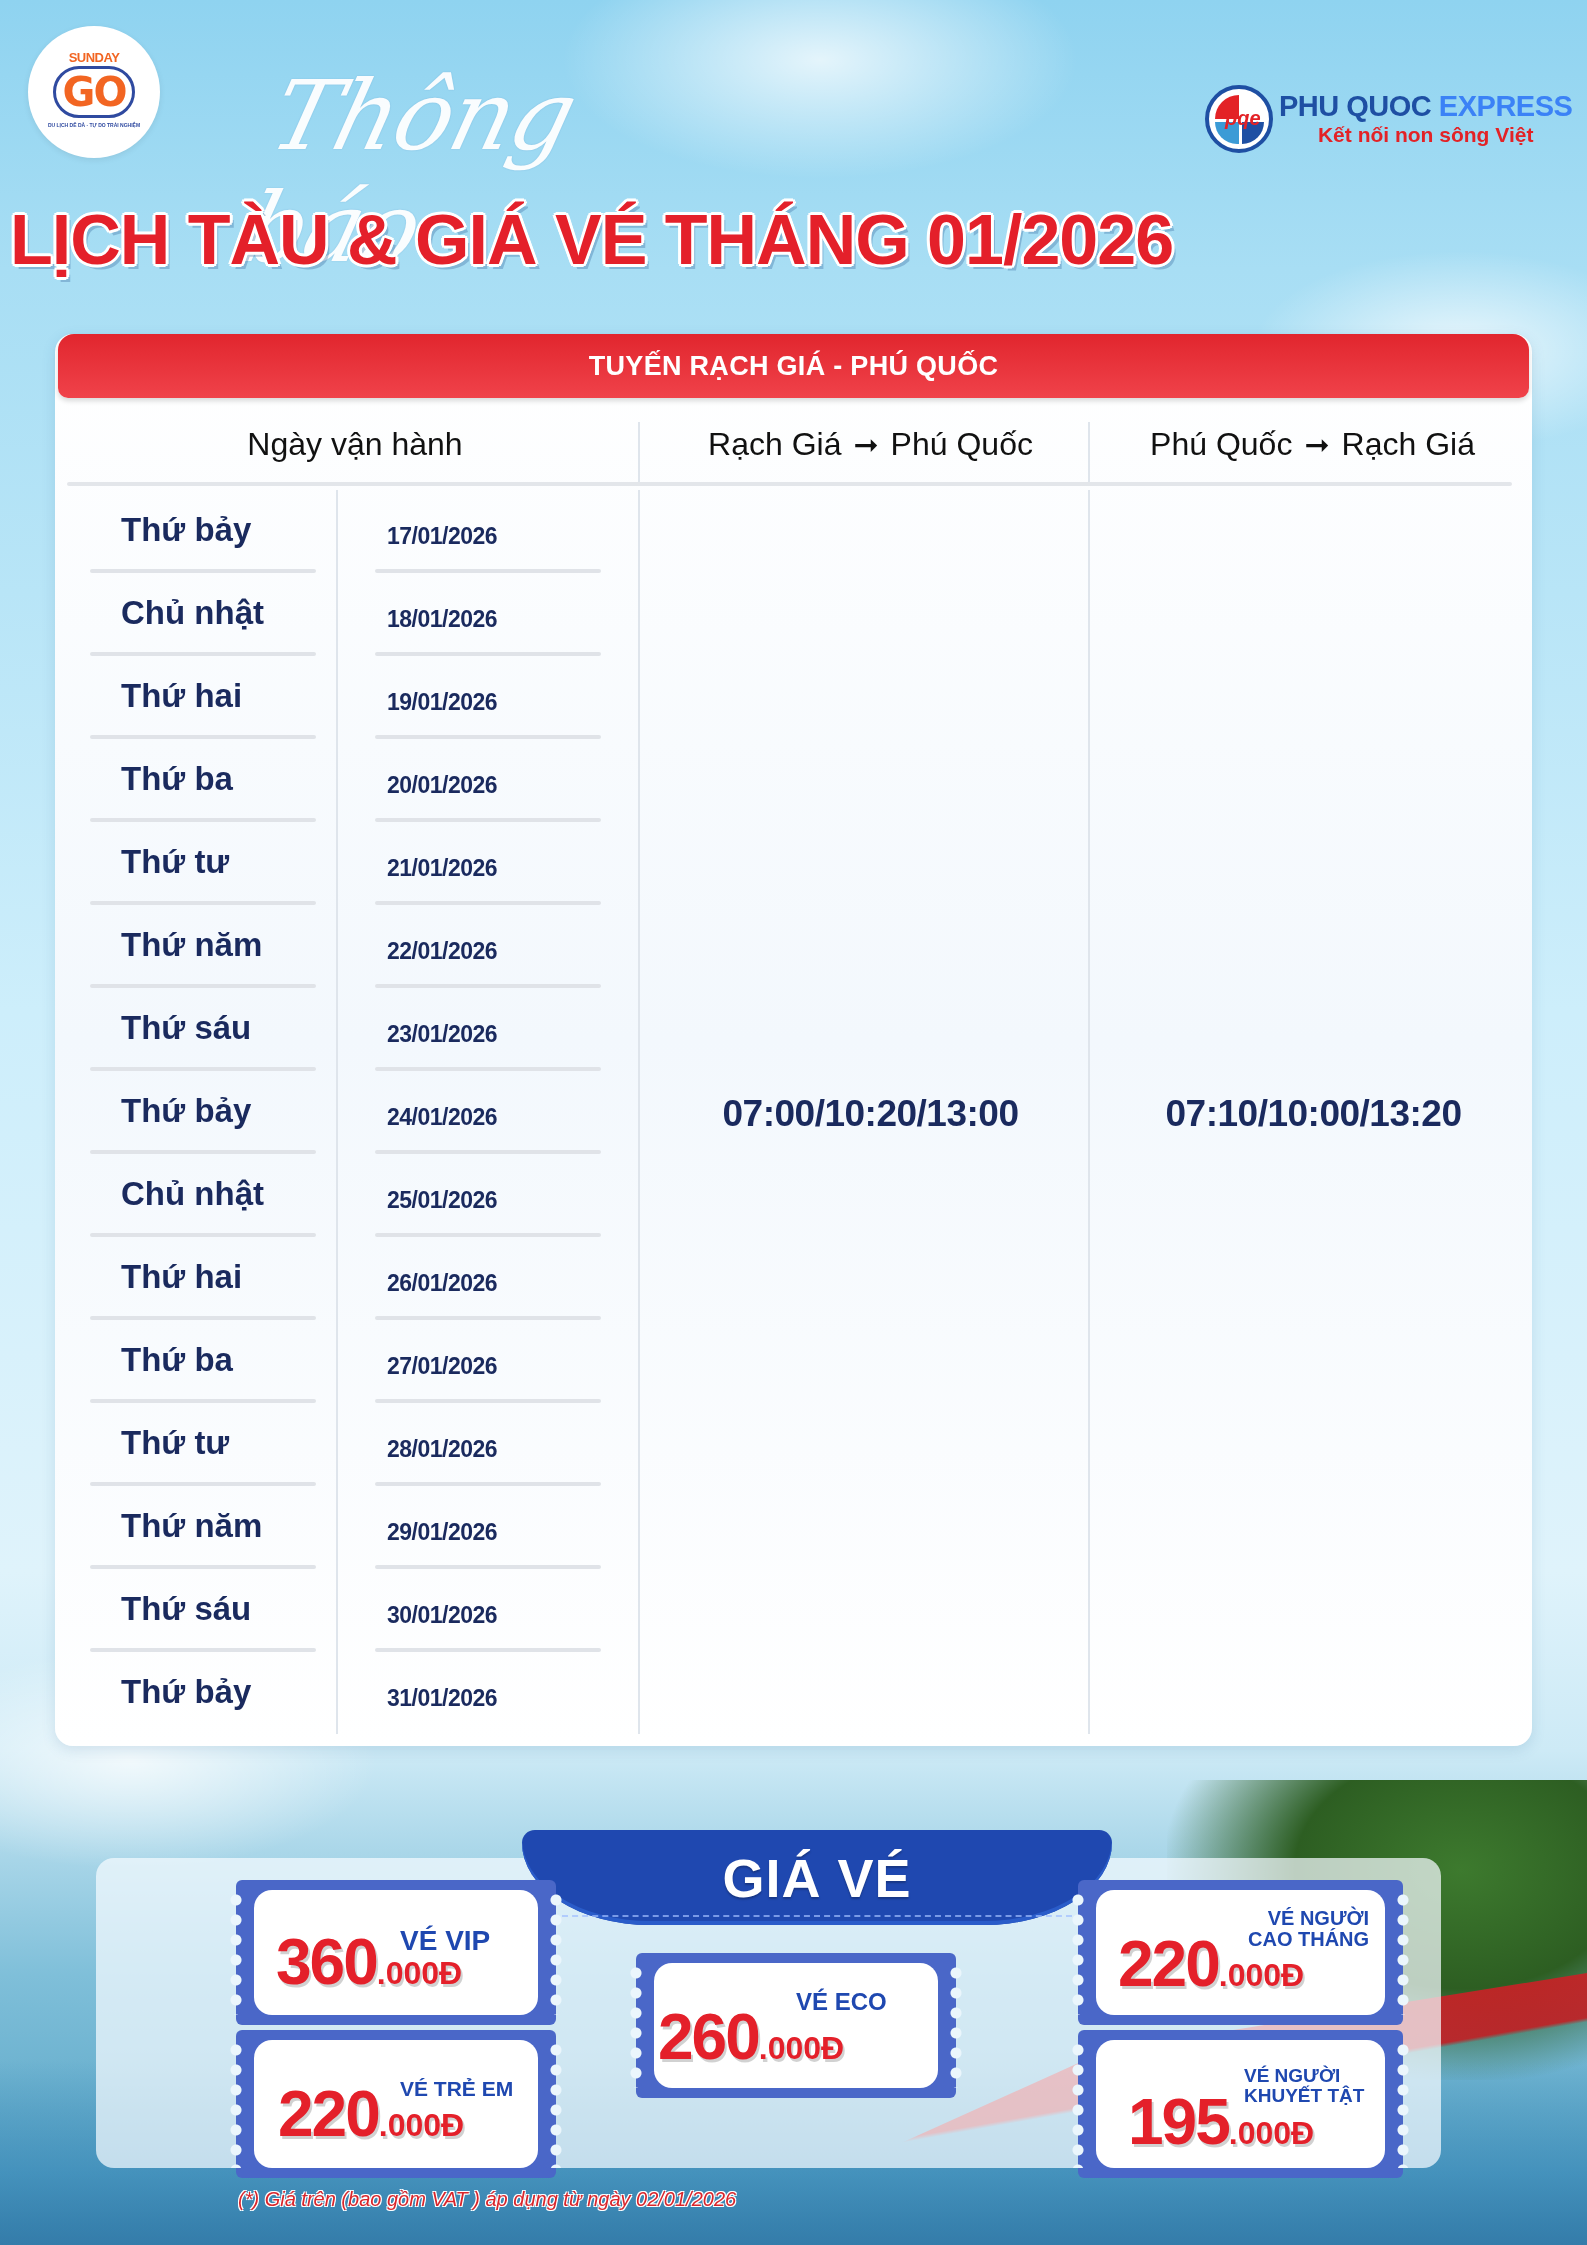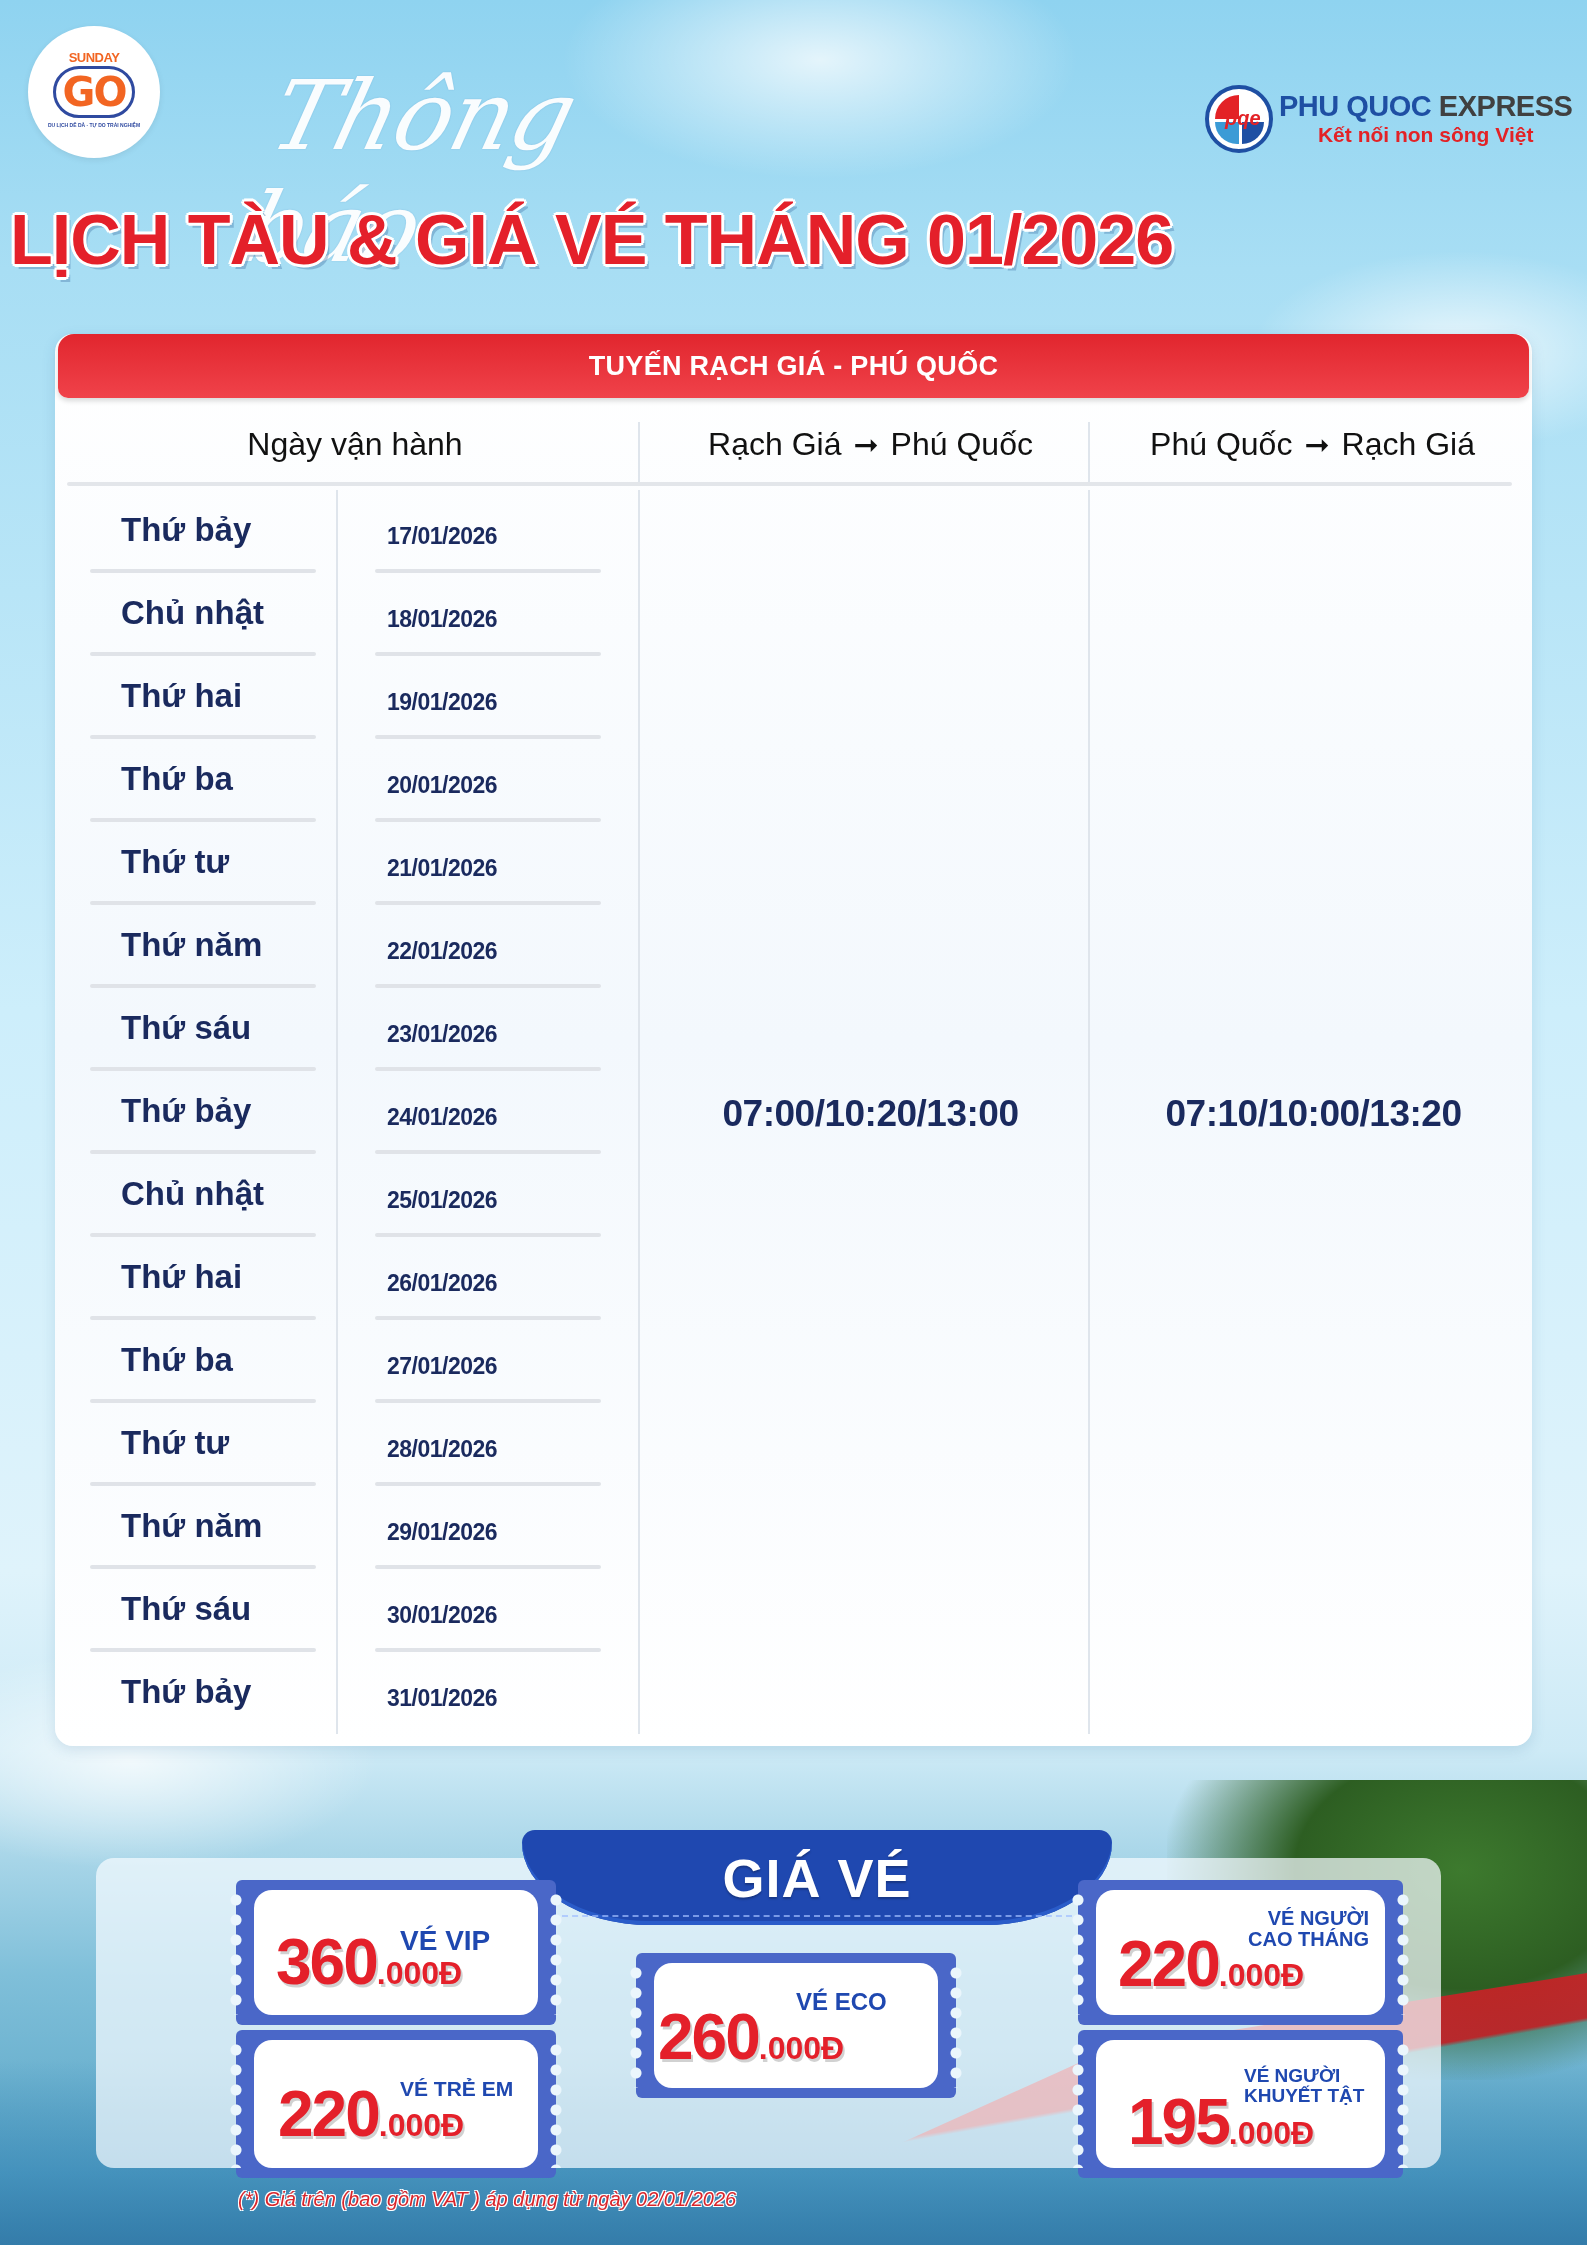--- a/index.html
+++ b/index.html
@@ -31,21 +31,21 @@
     .pqe-mark {
       width: 68px; height: 68px; border-radius: 50%; border: 4px solid #1e4fa3; background: #fff;
       position: relative; overflow: hidden;
     }
     .pqe-mark .q1 { position: absolute; left: 6px; top: 6px; width: 24px; height: 24px; background: #e32226; border-top-left-radius: 24px; }
     .pqe-mark .q3 { position: absolute; left: 6px; top: 33px; width: 24px; height: 22px; background: #3b9bd6; border-bottom-left-radius: 24px; }
     .pqe-mark .q4 { position: absolute; left: 33px; top: 33px; width: 22px; height: 22px; background: #1e4fa3; border-bottom-right-radius: 22px; }
     .pqe-mark .txt { position: absolute; left: 16px; top: 18px; font-size: 20px; font-weight: 700; color: #e32226; font-style: italic; }
     .pqe-text .brand { font-size: 29px; font-weight: 900; letter-spacing: -0.5px; line-height: 1; }
     .pqe-text .brand .b1 { color: #1e4fa3; }
-    .pqe-text .brand .b2 { color: #404040; }
+    .pqe-text .brand .b2 { color: #3b82f6; }
     .pqe-text .slogan { color: #e32226; font-size: 21px; font-weight: 700; text-align: center; margin-top: 2px; }
 
     .script-title {
       position: absolute; left: 270px; top: 60px; width: 460px; height: 150px;
       font-family: "DejaVu Serif", serif; font-style: italic; font-size: 96px; color: #ffffff;
       transform: skewX(-14deg); letter-spacing: -2px; font-weight: 400;
       text-shadow: 0 0 2px rgba(90,140,190,0.35);
       opacity: 0.95;
     }
     .main-title {

